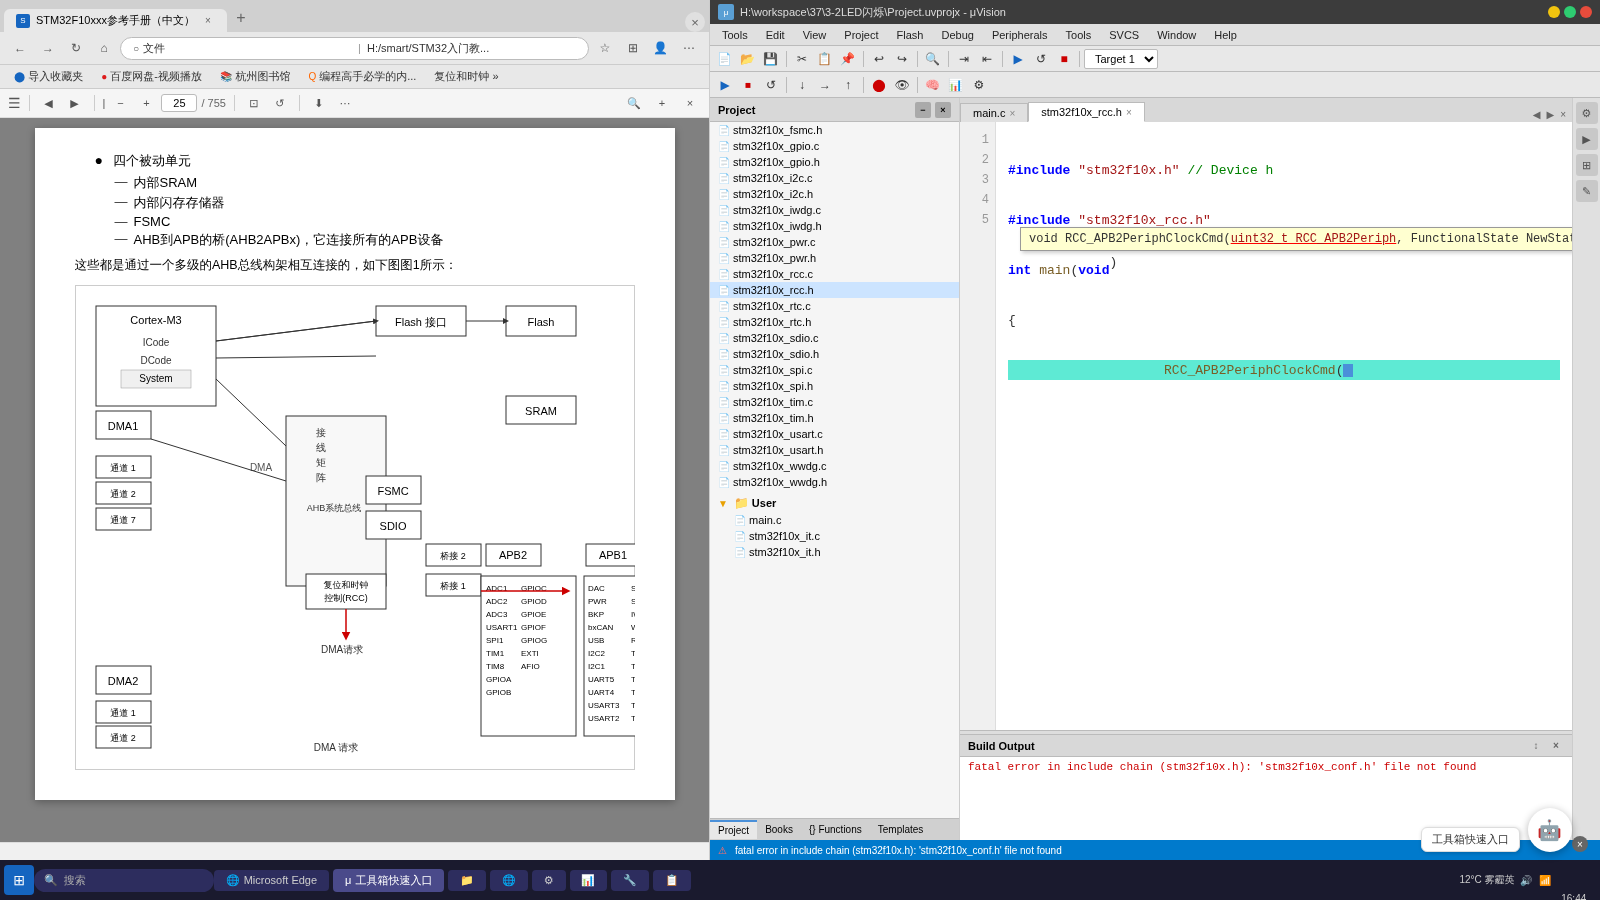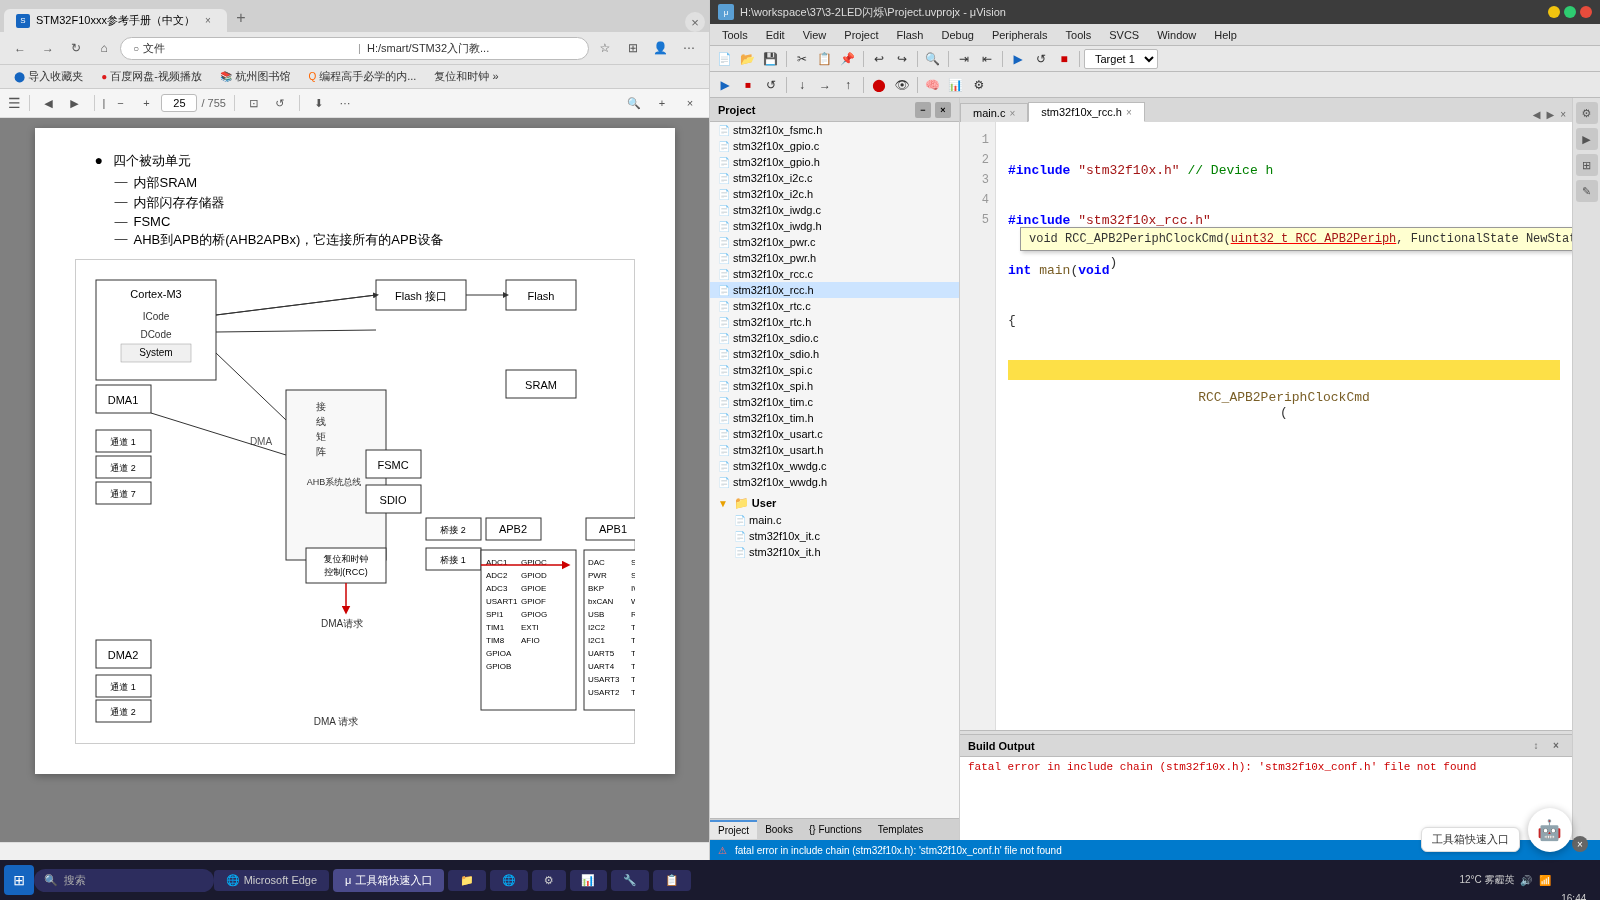--- a/index.html
+++ b/index.html
@@ -107,21 +107,21 @@
     .editor-tab-close { font-size: 10px; color: #888; cursor: pointer; }
     .editor-tab-nav { margin-left: auto; display: flex; align-items: center; gap: 2px; padding: 0 4px; }
     .editor-tab-nav-btn { font-size: 10px; cursor: pointer; color: #666; padding: 2px; }
 
     .code-editor { flex: 1; background: white; overflow: hidden; display: flex; flex-direction: column; position: relative; }
     .code-content { flex: 1; overflow: auto; display: flex; font-family: 'Courier New', monospace; font-size: 13px; }
     .line-numbers { width: 36px; flex-shrink: 0; background: #f0f0f0; border-right: 1px solid #ddd; padding: 8px 0; text-align: right; color: #999; font-size: 12px; }
     .line-num { padding: 0 6px; height: 20px; display: flex; align-items: center; justify-content: flex-end; }
     .code-lines { flex: 1; padding: 8px 12px; white-space: pre; color: #333; }
     .code-line { height: 20px; display: flex; align-items: center; position: relative; }
-    .code-line.highlighted { background: #fde047; flex-direction: column; }
+    .code-line.highlighted { background: #5eead4; }
     
     
     .kw { color: #0000ff; font-weight: bold; }
     .str { color: #a31515; }
     .comment { color: #008000; }
     .fn-name { color: #795e26; }
     
     
     .autocomplete-tooltip { position: absolute; top: 105px; left: 60px; background: #ffffd0; border: 1px solid #999; padding: 4px 8px; font-family: 'Courier New', monospace; font-size: 12px; color: #333; z-index: 10; white-space: nowrap; box-shadow: 2px 2px 4px rgba(0,0,0,0.2); }
     .tooltip-highlight { color: #a31515; text-decoration: underline; text-decoration-color: red; }
@@ -240,20 +240,23 @@
               <span>内部闪存存储器</span>
             </div>
             <div class="bullet-item indent-item">
               <span class="bullet-dash">—</span>
               <span>FSMC</span>
             </div>
             <div class="bullet-item indent-item">
               <span class="bullet-dash">—</span>
               <span>AHB到APB的桥(AHB2APBx)，它连接所有的APB设备</span>
             </div>
+          </div>
+          <div class="para-text">
+            这些都是通过一个多级的AHB总线构架相互连接的，如下图图1所示：
           </div>
 
           <div class="diagram-container">
             <svg width="620" height="460" style="font-family:Arial,sans-serif;font-size:11px;">
 
               <rect x="290" y="10" width="90" height="30" fill="white" stroke="#333" stroke-width="1"></rect>
               <text x="335" y="30" text-anchor="middle" font-size="11">Flash 接口</text>
               <rect x="420" y="10" width="70" height="30" fill="white" stroke="#333" stroke-width="1"></rect>
               <text x="455" y="30" text-anchor="middle" font-size="11">Flash</text>
 

